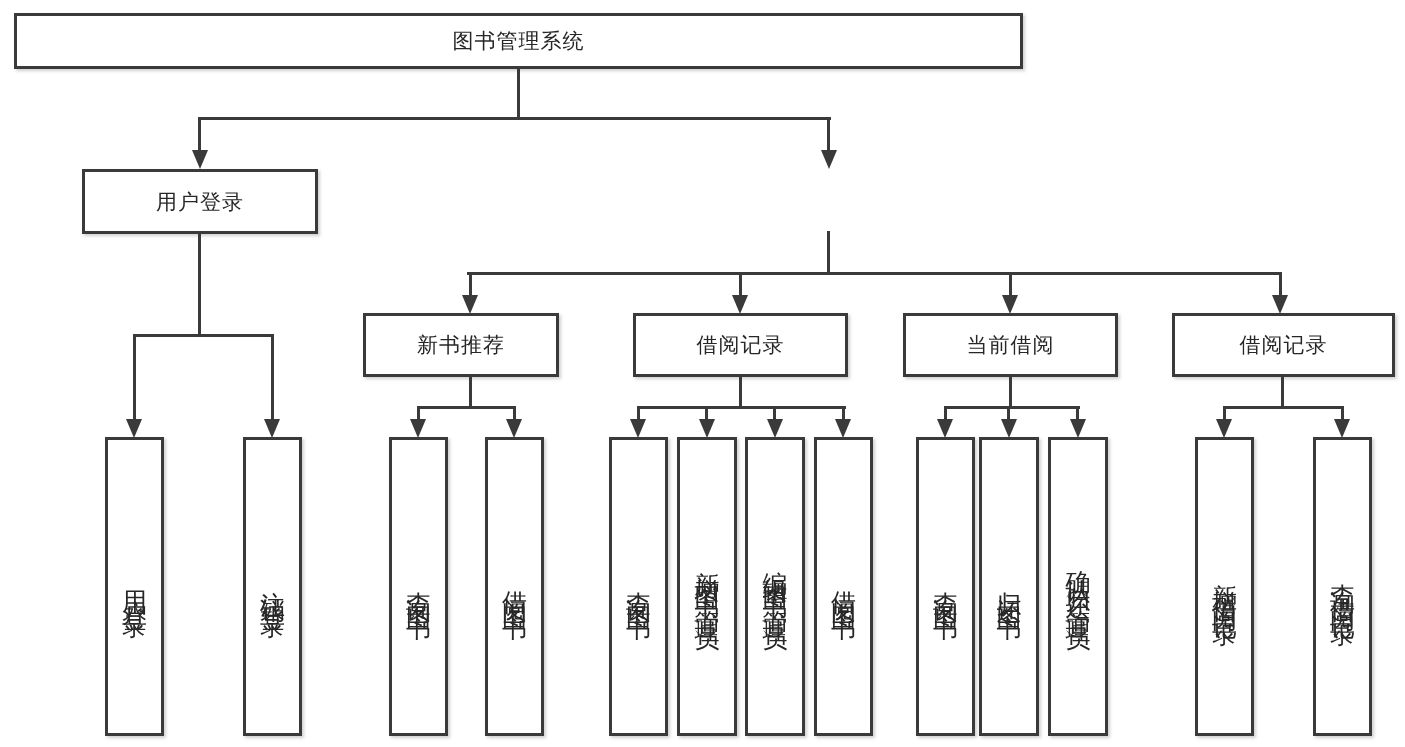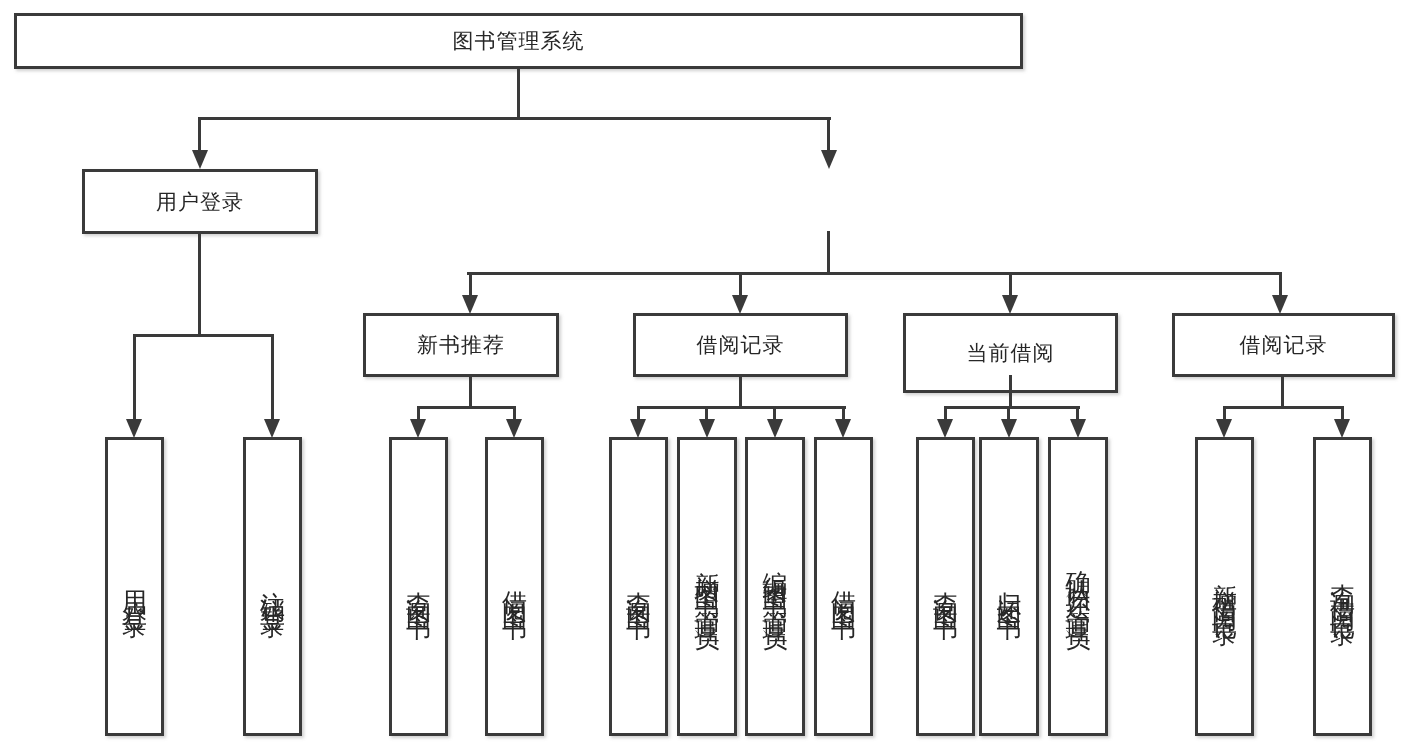--- a/index.html
+++ b/index.html
@@ -62,21 +62,21 @@
   <div class="arrowhead" style="left:462px; top:295px;"></div>
   <div class="vline" style="left:739px; top:272px; height:24px;"></div>
   <div class="arrowhead" style="left:732px; top:295px;"></div>
   <div class="vline" style="left:1009px; top:272px; height:24px;"></div>
   <div class="arrowhead" style="left:1002px; top:295px;"></div>
   <div class="vline" style="left:1279px; top:272px; height:24px;"></div>
   <div class="arrowhead" style="left:1272px; top:295px;"></div>
 
   <div class="box" style="left:363px; top:313px; width:196px; height:64px;">新书推荐</div>
   <div class="box" style="left:633px; top:313px; width:215px; height:64px;">借阅记录</div>
-  <div class="box" style="left:903px; top:313px; width:215px; height:80px;">当前借阅</div>
+  <div class="box" style="left:903px; top:313px; width:215px; height:64px;">当前借阅</div>
   <div class="box" style="left:1172px; top:313px; width:223px; height:64px;">借阅记录</div>
 
   <div class="vline" style="left:469px; top:375px; height:33px;"></div>
   <div class="hline" style="left:417px; top:406px; width:99px;"></div>
   <div class="vline" style="left:417px; top:406px; height:15px;"></div>
   <div class="arrowhead" style="left:410px; top:419px;"></div>
   <div class="vline" style="left:513px; top:406px; height:15px;"></div>
   <div class="arrowhead" style="left:506px; top:419px;"></div>
 
   <div class="vline" style="left:739px; top:375px; height:33px;"></div>

